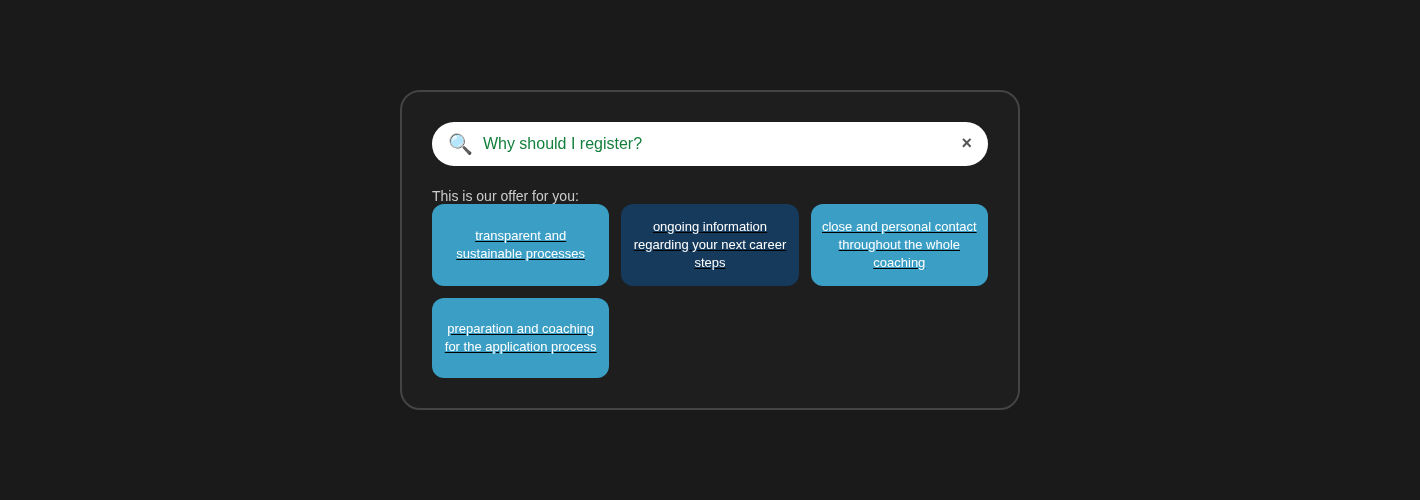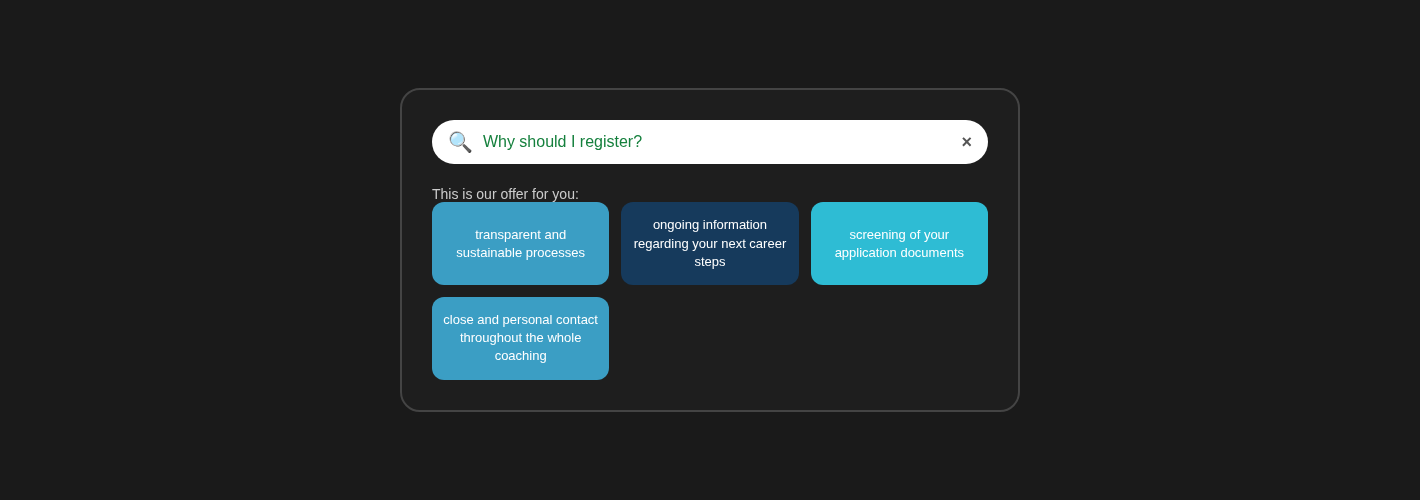--- a/index.html
+++ b/index.html
@@ -62,20 +62,21 @@
 
     .offer-label {
       color: #ccc;
       font-size: 14px;
     }
 
     .grid {
       display: grid;
       grid-template-columns: repeat(3, 1fr);
       gap: 12px;
+      text-decoration: underline;
     }
 
     .card {
       border-radius: 12px;
       padding: 14px 10px;
       text-align: center;
       color: #fff;
       font-size: 13px;
       line-height: 1.4;
       display: flex;
@@ -105,16 +106,16 @@
     <span class="search-icon-wrap">🔍</span>
     <input class="search-input" type="text" placeholder="Why should I register?" value="Why should I register?" style="">
     <span class="search-clear">×</span>
   </div>
 
   <div class="offer-label">This is our offer for you:</div>
 
   <div class="grid" id="cards-grid">
   <div class="card card-teal-light">transparent and sustainable processes</div>
       <div class="card card-dark-navy">ongoing information regarding your next career steps</div>
-      <div class="card card-teal-bright">screening of your application documents</div>
       <div class="card card-teal-light">close and personal contact throughout the whole coaching</div>
+      <div class="card card-teal-light">preparation and coaching for the application process</div>
     </div>
 </div>
 
 </body></html>

